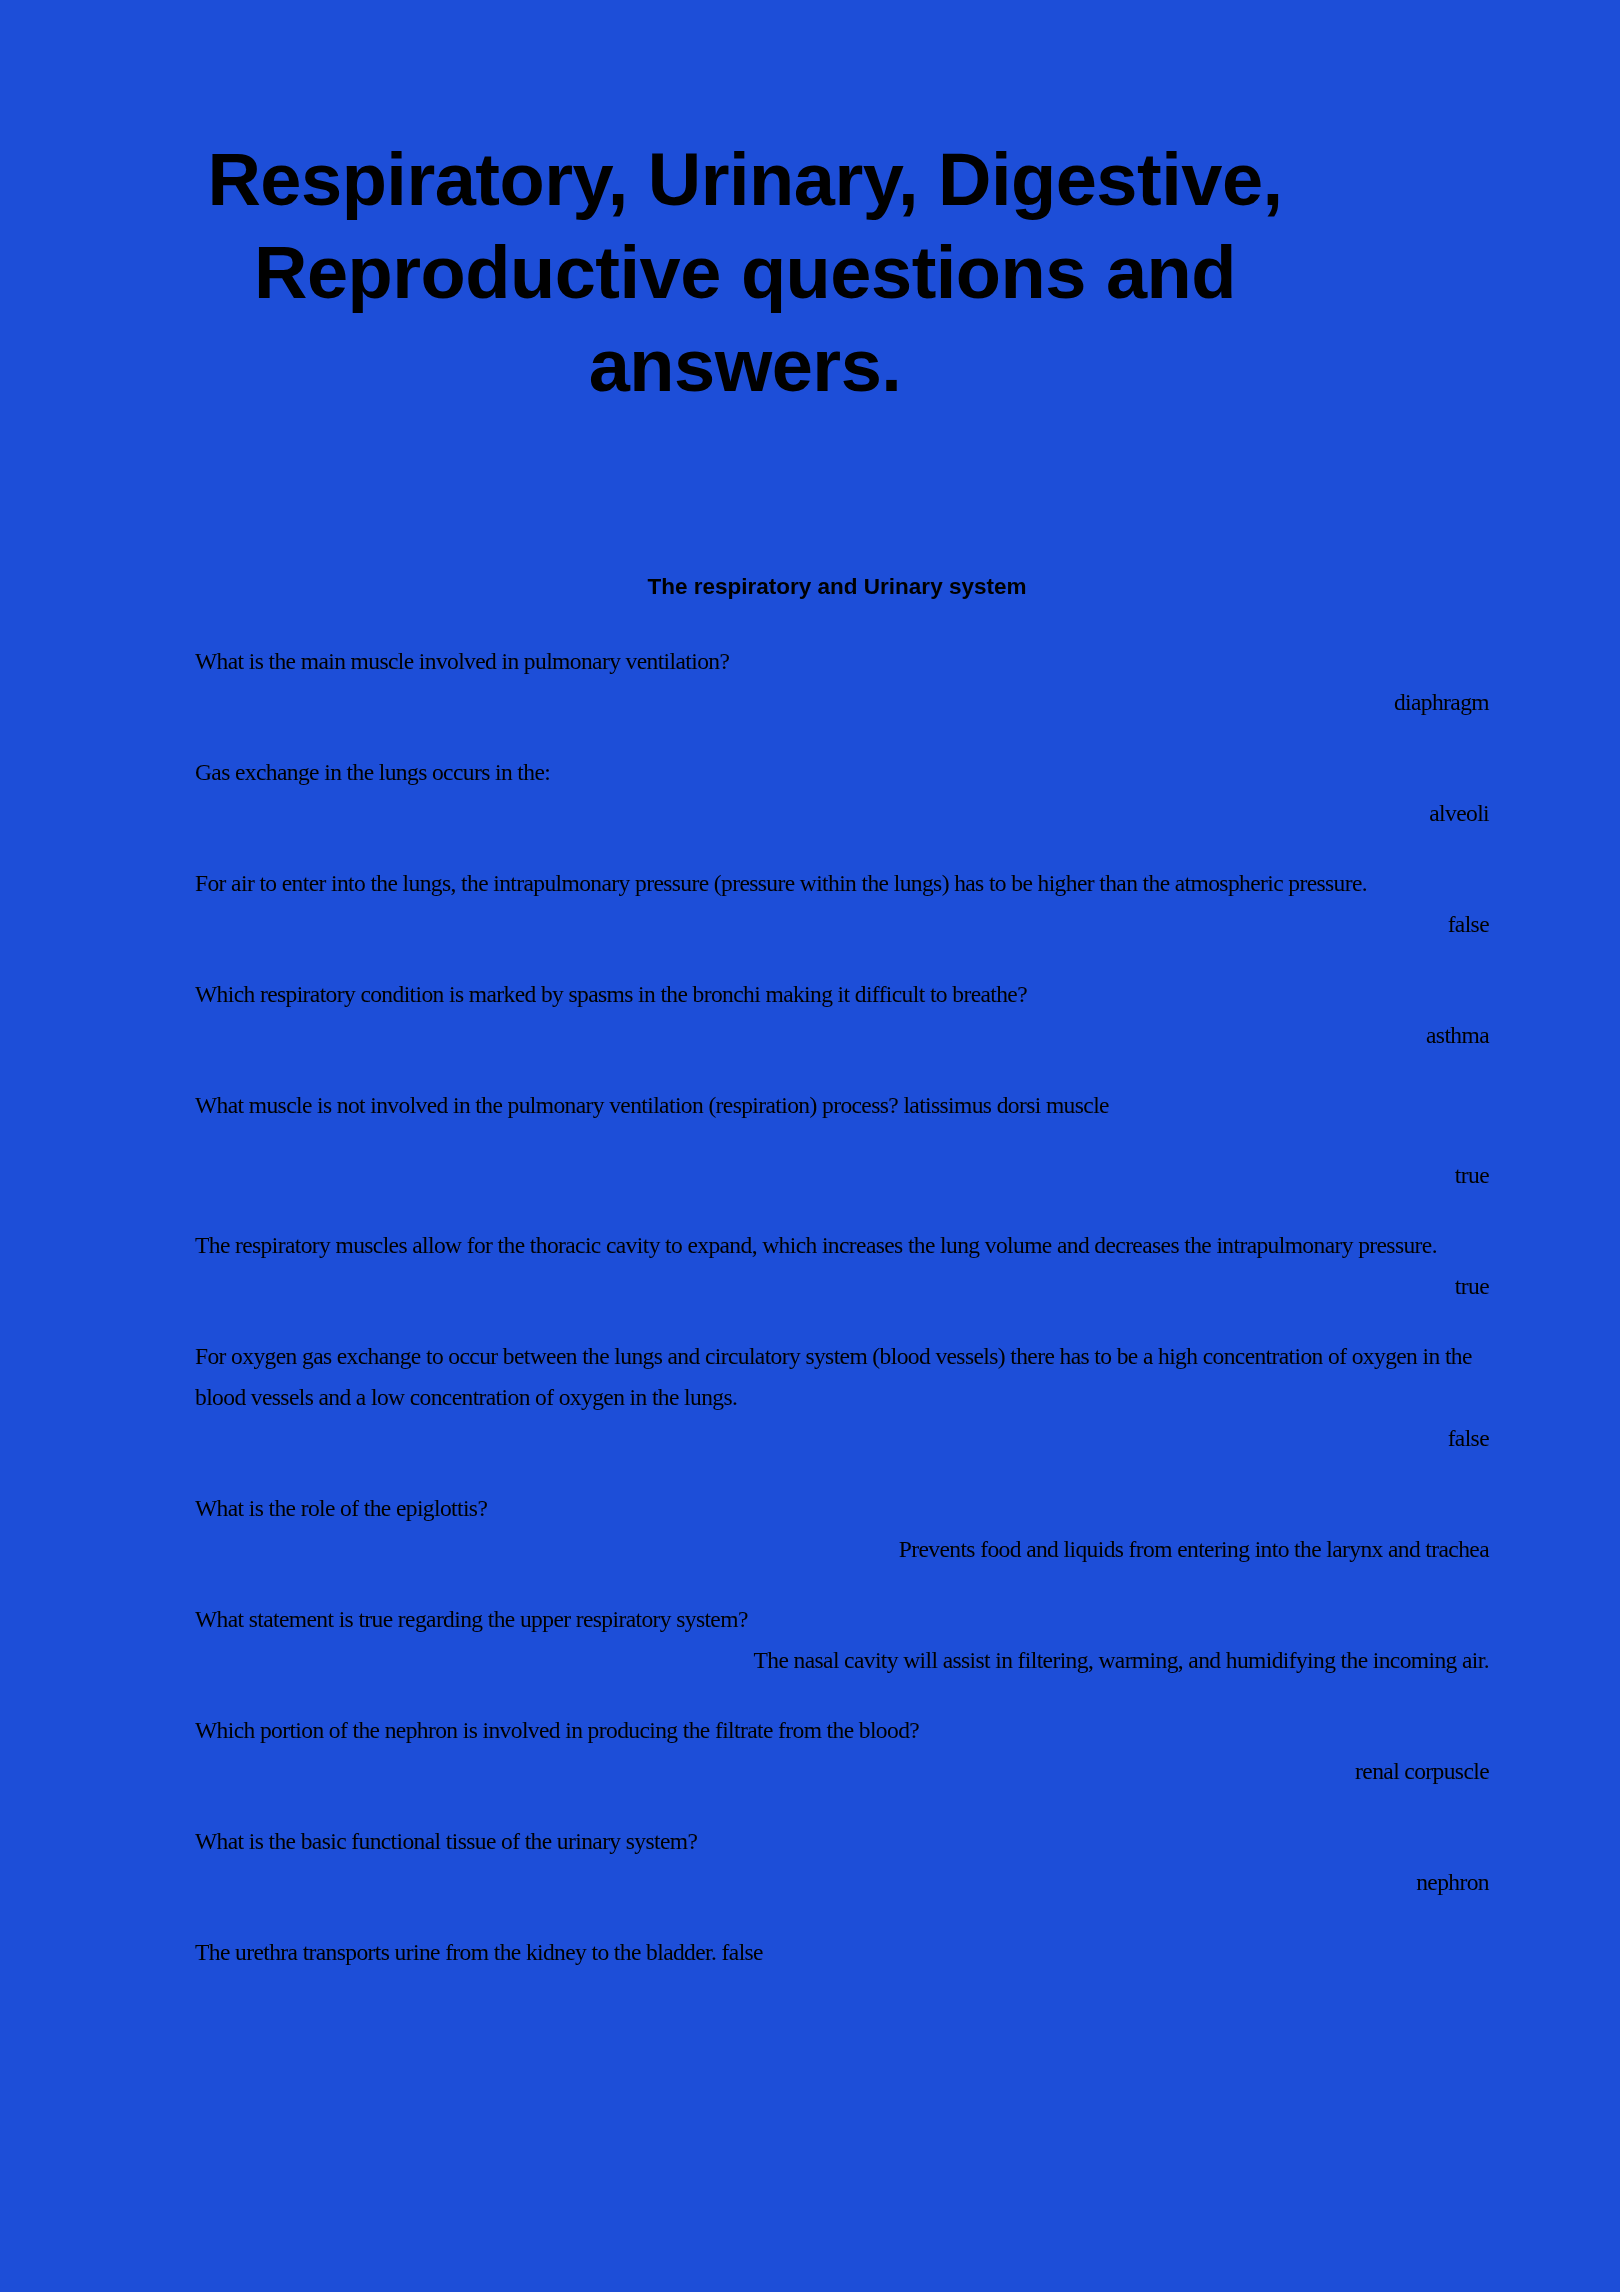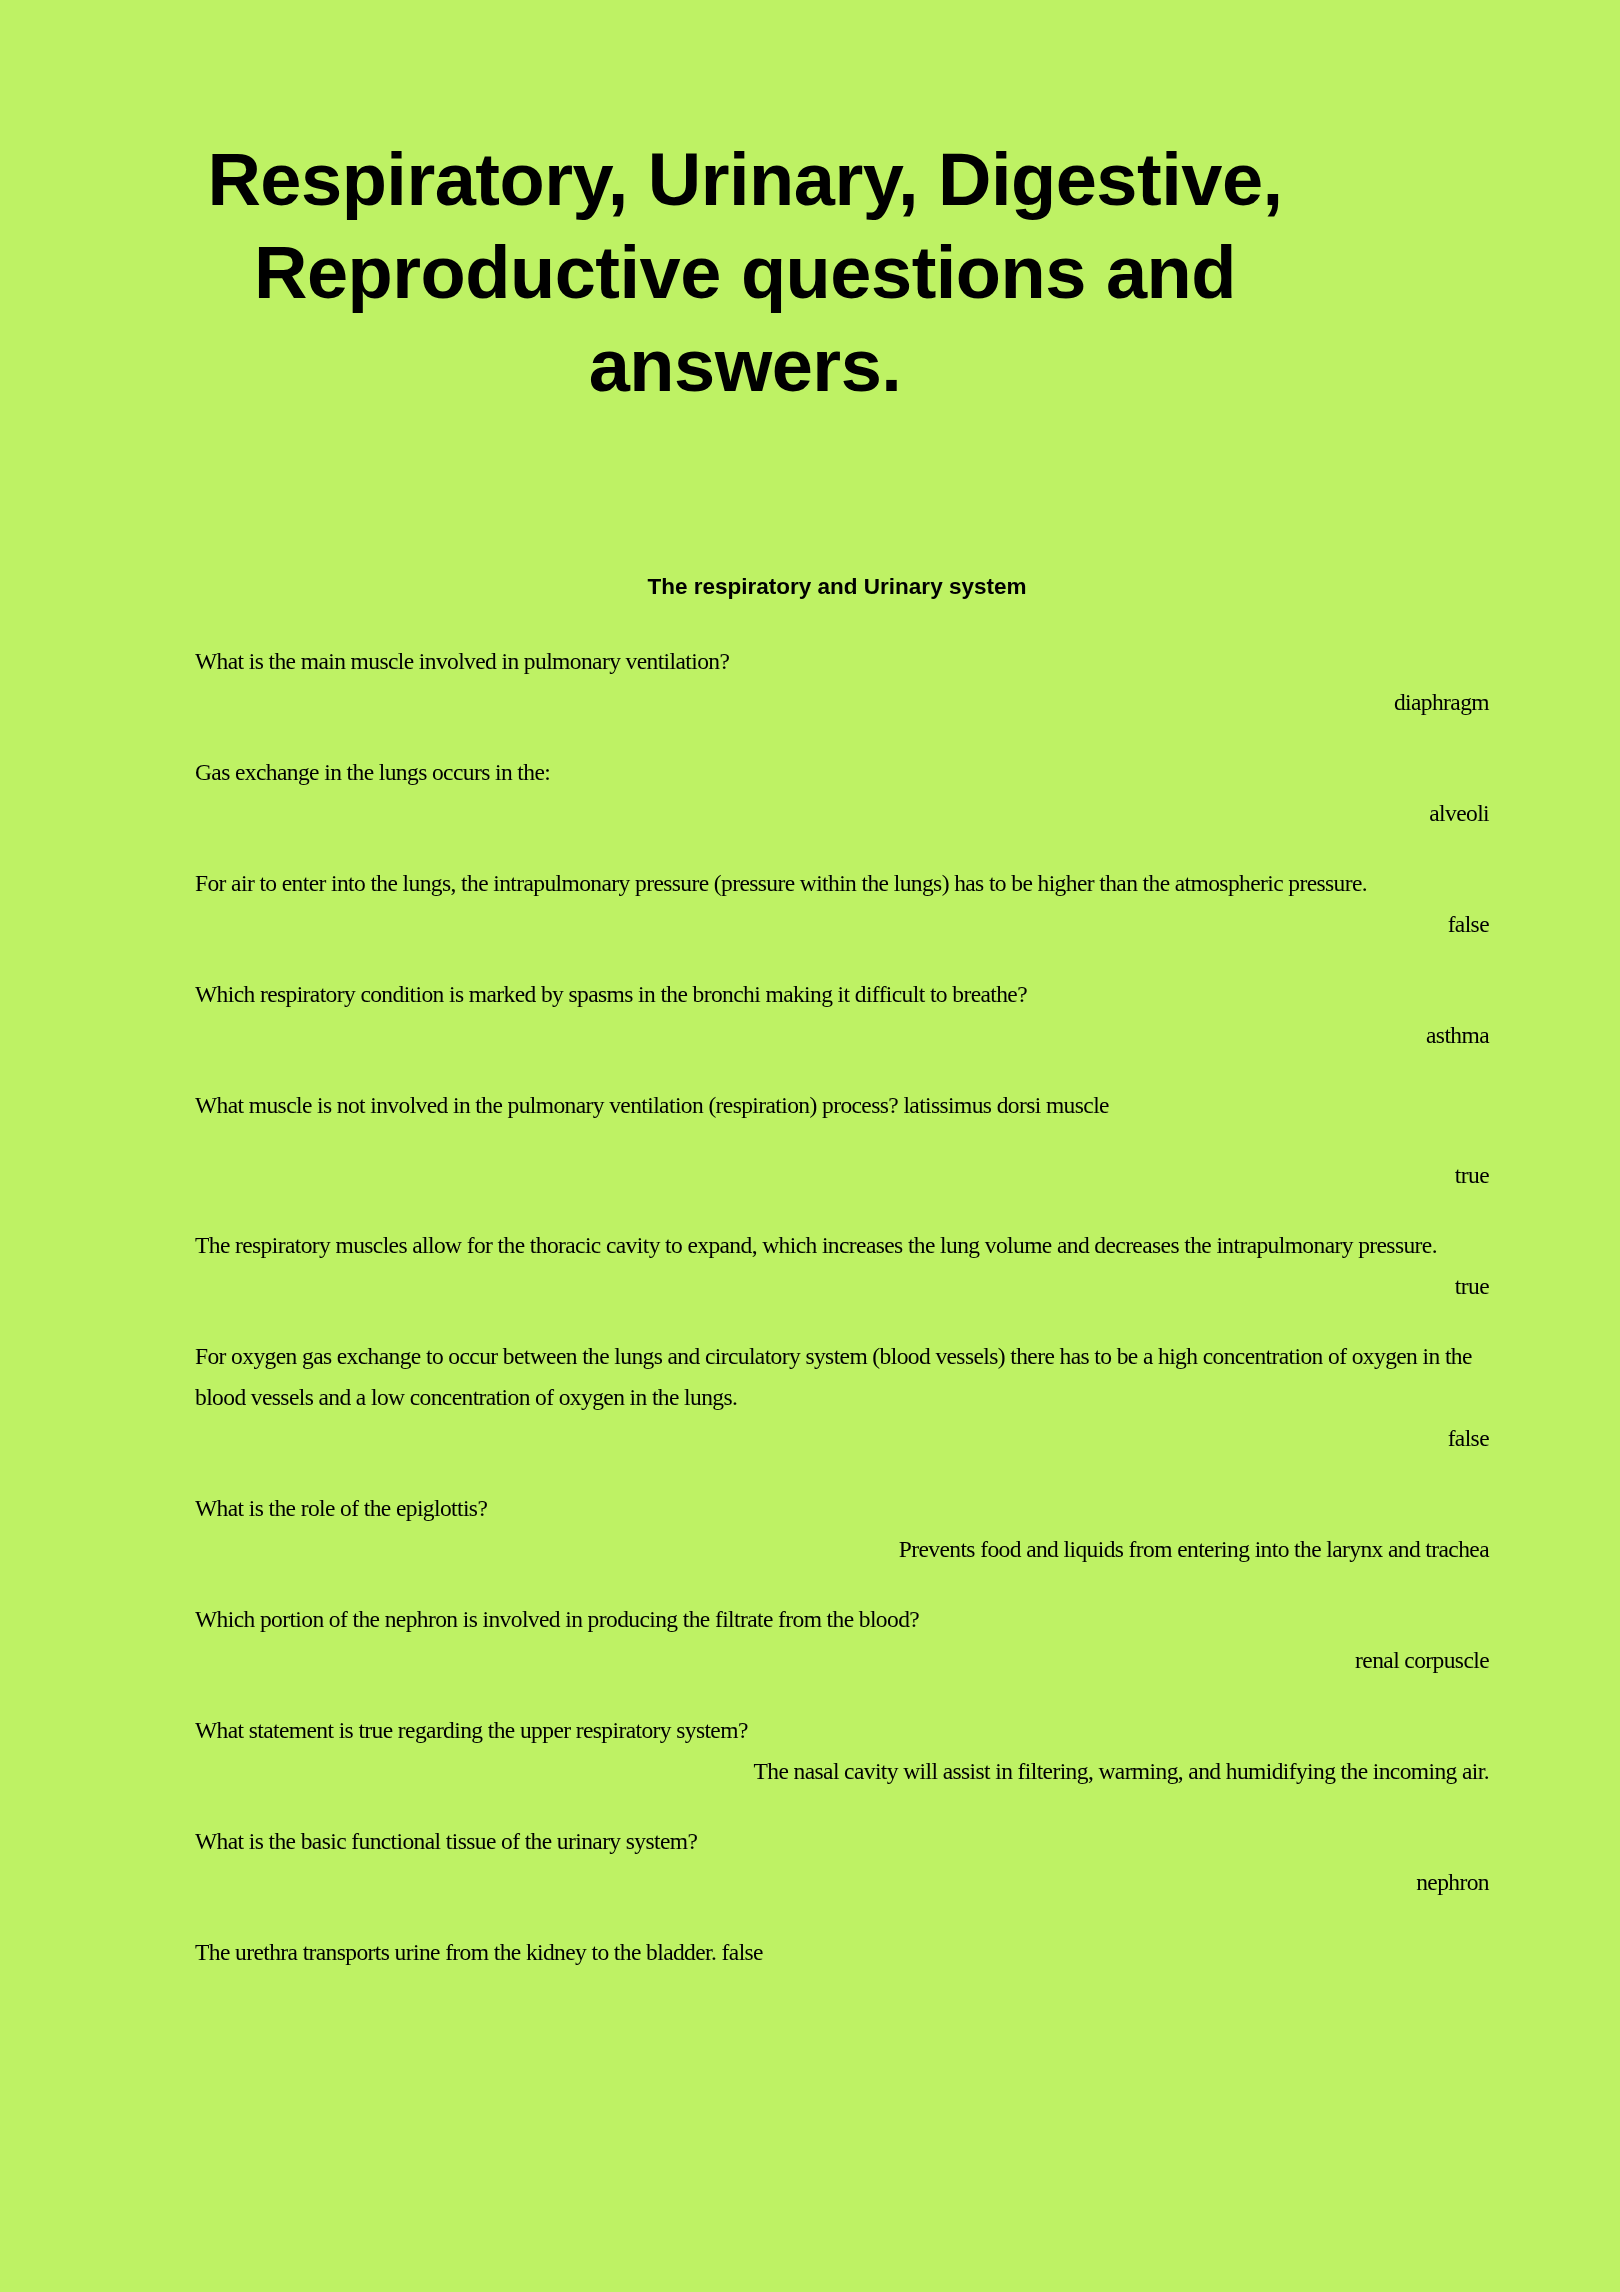--- a/index.html
+++ b/index.html
@@ -1,17 +1,17 @@
 <!DOCTYPE html>
 <html><head>
 <meta charset="utf-8">
 <style>
   html, body { margin: 0; padding: 0; background: #ffffff; }
   body { width: 1620px; height: 2293px; position: relative; overflow: hidden; color: #000; }
-  .page { position: absolute; left: 0; top: 0; width: 1620px; height: 2293px; background: #bef264; }
+  .page { position: absolute; left: 0; top: 0; width: 1620px; height: 2293px; background: #1d4ed8; }
   .title {
     position: absolute; left: 0; top: 133px; width: 1490px;
     text-align: center;
     font-family: "Liberation Sans", sans-serif; font-weight: bold;
     font-size: 74px; line-height: 93px; letter-spacing: -0.5px;
     margin: 0;
   }
   .title span { display: block; }
   .section-heading {
     position: absolute; left: 0; top: 572px; width: 1674px; text-align: center;
@@ -68,26 +68,26 @@
     </div>
     <div class="qa">
       <span class="q">For oxygen gas exchange to occur between the lungs and circulatory system (blood vessels) there has to be a high concentration of oxygen in the blood vessels and a low concentration of oxygen in the lungs.</span>
       <span class="a">false</span>
     </div>
     <div class="qa">
       <span class="q">What is the role of the epiglottis?</span>
       <span class="a">Prevents food and liquids from entering into the larynx and trachea</span>
     </div>
     <div class="qa">
+      <span class="q">What statement is true regarding the upper respiratory system?</span>
+      <span class="a">The nasal cavity will assist in filtering, warming, and humidifying the incoming air.</span>
+    </div>
+    <div class="qa">
       <span class="q">Which portion of the nephron is involved in producing the filtrate from the blood?</span>
       <span class="a">renal corpuscle</span>
-    </div>
-    <div class="qa">
-      <span class="q">What statement is true regarding the upper respiratory system?</span>
-      <span class="a">The nasal cavity will assist in filtering, warming, and humidifying the incoming air.</span>
     </div>
     <div class="qa">
       <span class="q">What is the basic functional tissue of the urinary system?</span>
       <span class="a">nephron</span>
     </div>
     <div class="qa">
       <span class="q">The urethra transports urine from the kidney to the bladder. false</span>
     </div>
   </div>
 </div>

